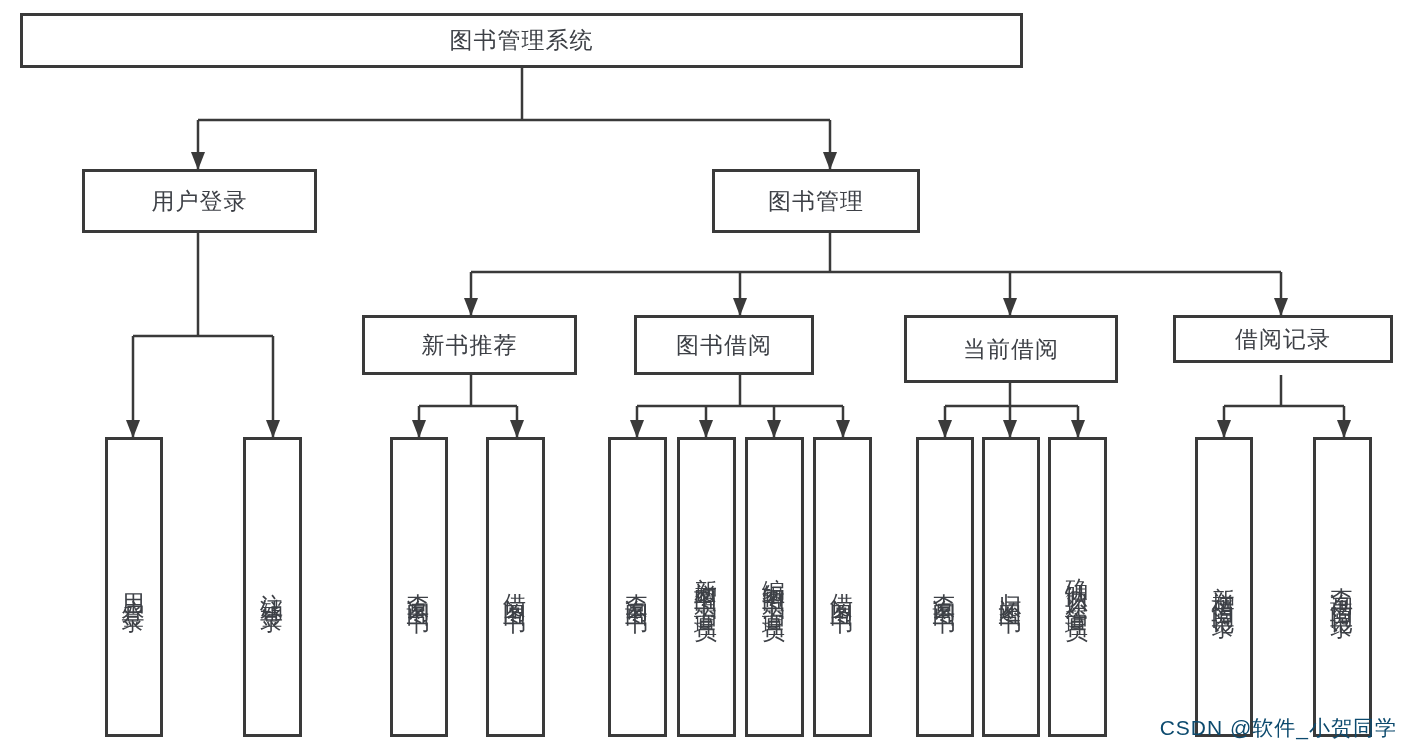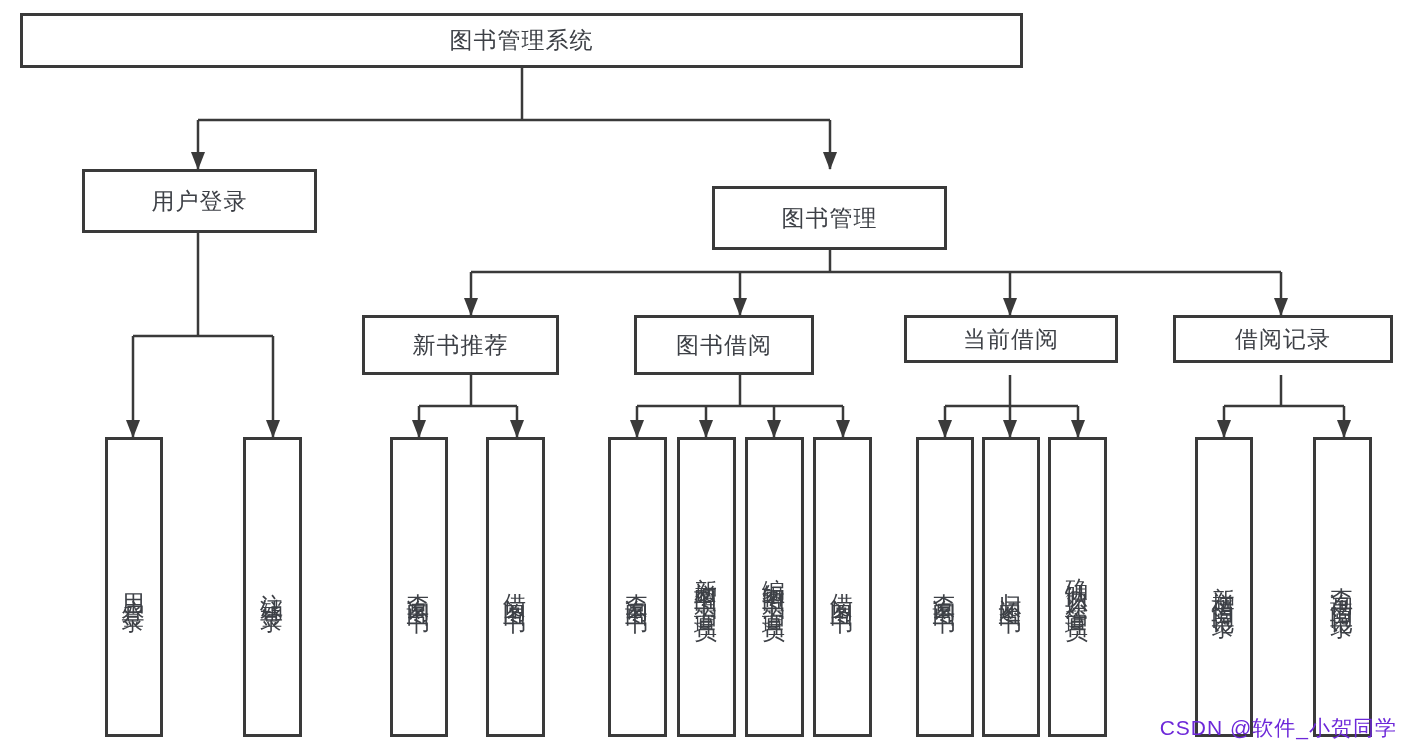--- a/index.html
+++ b/index.html
@@ -29,21 +29,21 @@
     font-size:23px;
     letter-spacing:6px;
     white-space:nowrap;
   }
   .watermark{
     position:absolute;
     right:8px;
     bottom:5px;
     z-index:5;
     font-size:21px;
-    color:#6d28d9;
+    color:#0c4a6e;
     letter-spacing:1px;
     white-space:nowrap;
   }
 </style>
 </head>
 <body>
 
 <div id="canvas">
 
   <svg id="wires" width="1405" height="747" viewBox="0 0 1405 747">
@@ -96,31 +96,31 @@
     </g>
   </svg>
 
   <div class="box" style="left:20px;top:13px;width:1003px;height:55px;">
     <span class="h-label">图书管理系统</span>
   </div>
 
   <div class="box" style="left:82px;top:169px;width:235px;height:64px;">
     <span class="h-label">用户登录</span>
   </div>
-  <div class="box" style="left:712px;top:186px;width:235px;height:64px;">
+  <div class="box" style="left:712px;top:169px;width:208px;height:64px;">
     <span class="h-label">图书管理</span>
   </div>
 
-  <div class="box" style="left:362px;top:315px;width:197px;height:60px;">
+  <div class="box" style="left:362px;top:315px;width:215px;height:60px;">
     <span class="h-label">新书推荐</span>
   </div>
   <div class="box" style="left:634px;top:315px;width:180px;height:60px;">
     <span class="h-label">图书借阅</span>
   </div>
-  <div class="box" style="left:904px;top:315px;width:214px;height:48px;">
+  <div class="box" style="left:904px;top:315px;width:214px;height:68px;">
     <span class="h-label">当前借阅</span>
   </div>
   <div class="box" style="left:1173px;top:315px;width:220px;height:48px;">
     <span class="h-label">借阅记录</span>
   </div>
 
   <div class="box leaf" style="left:105px;top:437px;width:58px;height:300px;">
     <span class="v-label">用户登录</span>
   </div>
   <div class="box leaf" style="left:243px;top:437px;width:59px;height:300px;">

